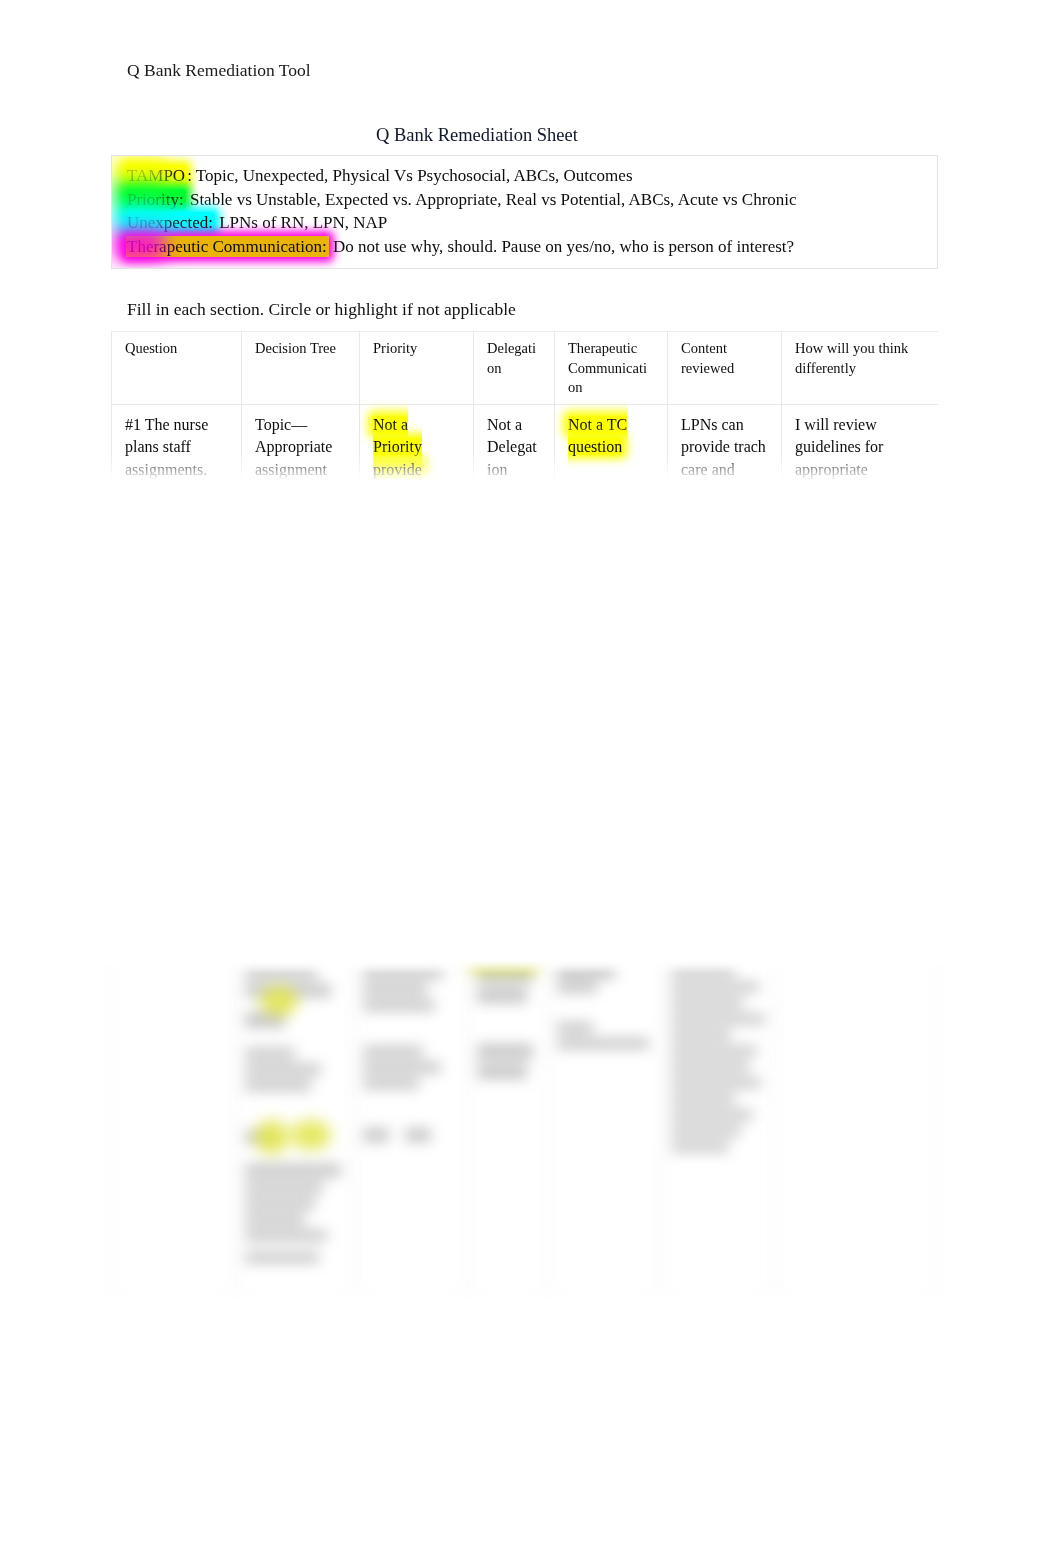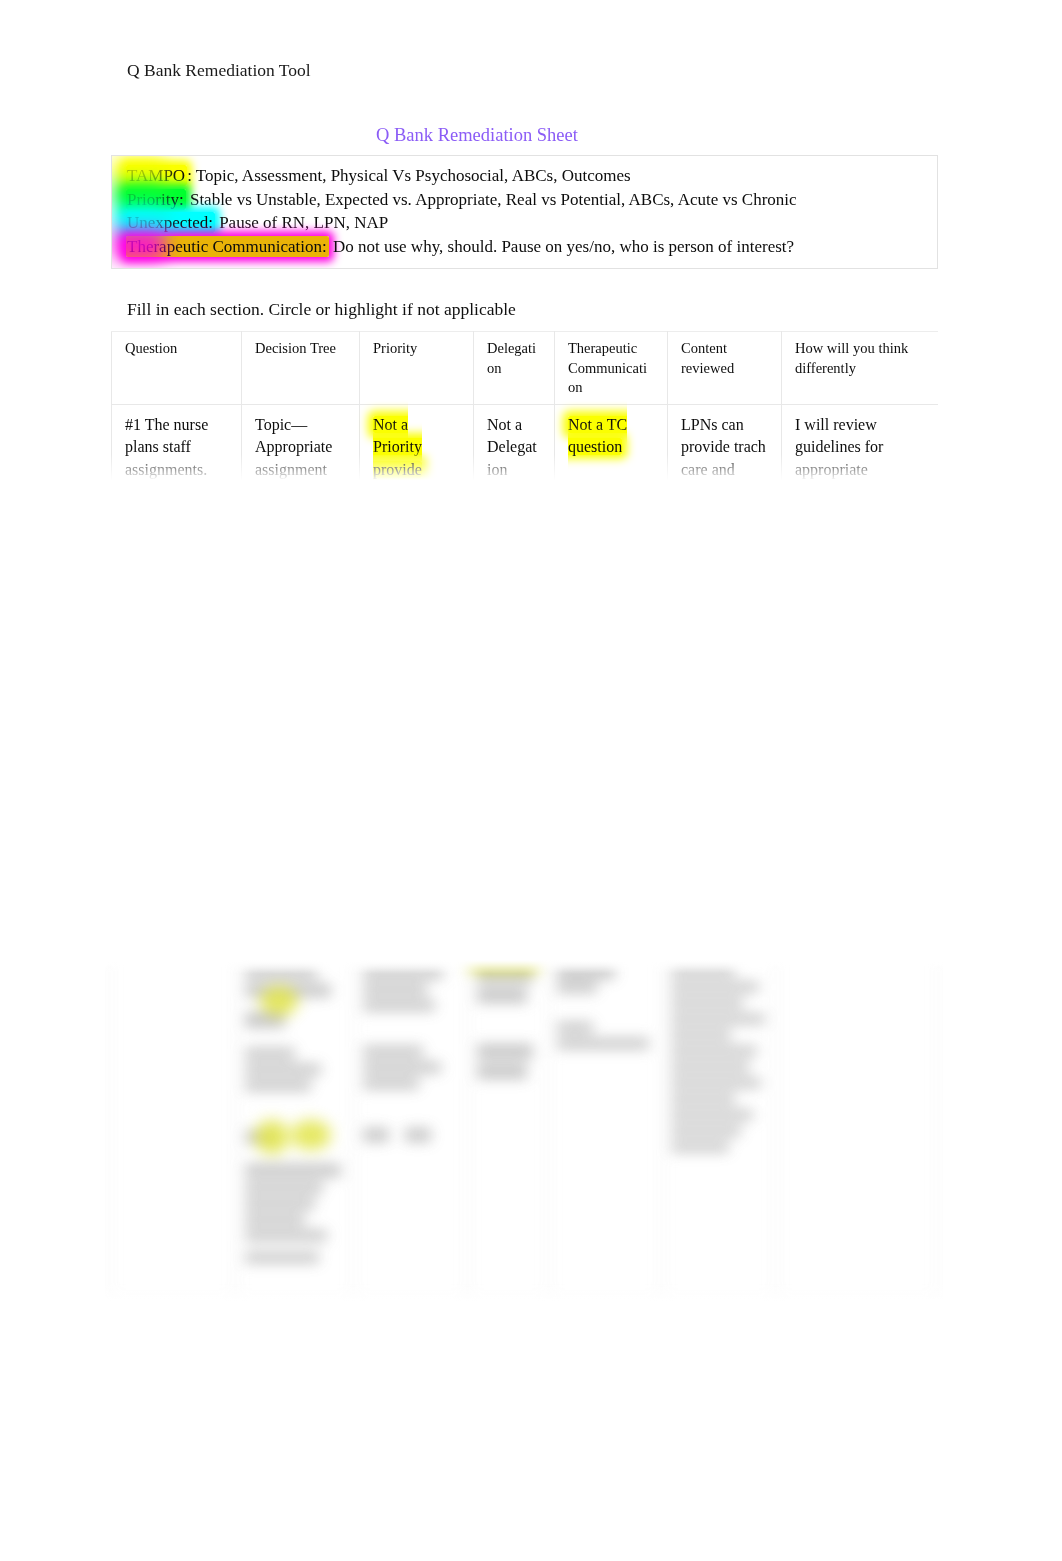--- a/index.html
+++ b/index.html
@@ -33,21 +33,21 @@
     color: #1a1a1a;
     white-space: nowrap;
   }
 
   .sheet-title {
     position: absolute;
     left: 376px;
     top: 124px;
     font-size: 18.5px;
     line-height: 1.25;
-    color: #8b5cf6;
+    color: #0f172a;
     white-space: nowrap;
   }
 
   
   .legend-box {
     position: absolute;
     left: 111px;
     top: 155px;
     width: 827px;
     height: 114px;
@@ -225,29 +225,29 @@
 
   <div class="sheet-title">Q Bank Remediation Sheet</div>
 
   <div class="legend-box">
     <div class="legend-glow glow-y"></div>
     <div class="legend-glow glow-g"></div>
     <div class="legend-glow glow-c"></div>
     <div class="legend-glow glow-m"></div>
 
     <div class="legend-line">
-      <span class="hl hl-yellow">TAMPO</span><span>: </span><span>Topic, Assessment, Physical Vs Psychosocial, ABCs, Outcomes</span>
+      <span class="hl hl-yellow">TAMPO</span><span>: </span><span>Topic, Unexpected, Physical Vs Psychosocial, ABCs, Outcomes</span>
     </div>
 
     <div class="legend-line">
       <span class="hl hl-green">Priority:</span><span>  </span><span>Stable vs Unstable, Expected vs. Appropriate, Real vs Potential, ABCs, Acute vs Chronic</span>
     </div>
 
     <div class="legend-line">
-      <span class="hl hl-cyan">Unexpected:</span><span>  </span><span>Pause of RN, LPN, NAP</span>
+      <span class="hl hl-cyan">Unexpected:</span><span>  </span><span>LPNs of RN, LPN, NAP</span>
     </div>
 
     <div class="legend-line">
       <span class="hl hl-magenta">Therapeutic Communication:</span><span> </span><span>Do not use why, should.    Pause on yes/no, who is person of interest?</span>
     </div>
   </div>
 
   <div class="instruction">Fill in each section. Circle or highlight if not applicable</div>
 
   <div class="table-wrap">

